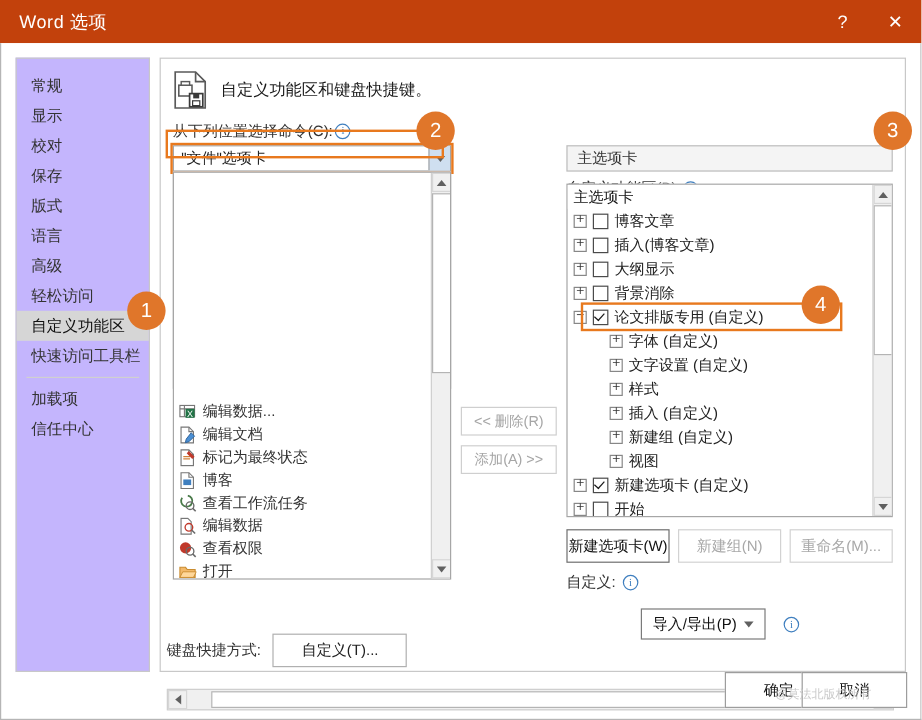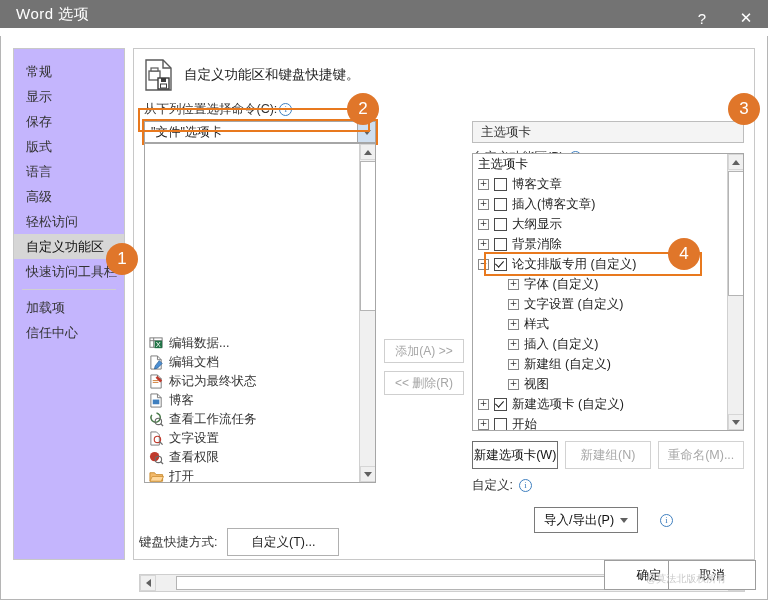--- a/index.html
+++ b/index.html
@@ -6,21 +6,21 @@
   body{
     width:768px;height:600px;overflow:hidden;
     font-family:"Liberation Sans","DejaVu Sans",sans-serif;
     font-size:12.5px;color:#262626;background:#fff;
     -webkit-font-smoothing:antialiased;
   }
   .window{position:relative;width:768px;height:600px;background:#fff;box-sizing:border-box;}
 
   
   .titlebar{
-    height:28px;background:#737373;display:flex;align-items:center;
+    height:36px;background:#c2410c;display:flex;align-items:center;
     position:relative;
   }
   .titlebar .title{color:#fff;font-size:15px;padding-left:16px;letter-spacing:.5px;}
   .titlebar .tb-btns{position:absolute;right:0;top:0;height:36px;display:flex;}
   .tb-btn{width:44px;height:36px;display:flex;align-items:center;justify-content:center;
           color:#fff;font-size:15px;cursor:default;}
 
   
   .frame{position:absolute;left:0;top:36px;width:768px;height:564px;background:#fff;
          box-sizing:border-box;border:1px solid #b5b5b5;border-top:none;}
@@ -115,21 +115,21 @@
   .rbtn{height:26px;border:1px solid #b0b0b0;background:#fff;font-size:12.5px;color:#222;
         display:flex;align-items:center;justify-content:center;flex:1;cursor:default;}
   .rbtn.strong{border-color:#6e6e6e;color:#111;}
   .rbtn.disabled{color:#a8a8a8;border-color:#d2d2d2;}
 
   .custrow{position:absolute;left:338px;top:428px;display:flex;align-items:center;gap:4px;}
   .splitbtn{height:24px;min-width:86px;border:1px solid #7a7a7a;background:#fff;
             display:flex;align-items:center;justify-content:center;gap:6px;font-size:12.5px;
             color:#111;padding:0 8px;cursor:default;}
   .splitbtn .cap{}
-  .ioRow{position:absolute;left:400px;top:458px;display:flex;align-items:center;gap:20px;}
+  .ioRow{position:absolute;left:400px;top:458px;display:flex;align-items:center;gap:13px;}
 
   
   .kbrow{position:absolute;left:138px;top:492px;display:flex;align-items:center;gap:10px;}
   .kbbtn{height:26px;min-width:110px;border:1px solid #b0b0b0;background:#fff;font-size:12.5px;
          display:flex;align-items:center;justify-content:center;color:#222;cursor:default;}
 
   
   .hsb{position:absolute;left:138px;top:538px;width:606px;height:18px;background:#f0f0f0;
        border:1px solid #cfcfcf;box-sizing:border-box;display:flex;align-items:center;}
   .hsb .hb{width:16px;height:16px;display:flex;align-items:center;justify-content:center;background:#f0f0f0;border:1px solid #d6d6d6;box-sizing:border-box;}
@@ -161,20 +161,21 @@
       <div class="tb-btn">?</div>
       <div class="tb-btn close">✕</div>
     </div>
   </div>
 
   <div class="frame">
 
     <div class="sidebar">
       <div class="side-item">常规</div>
       <div class="side-item">显示</div>
+      <div class="side-item">校对</div>
       <div class="side-item">保存</div>
       <div class="side-item">版式</div>
       <div class="side-item">语言</div>
       <div class="side-item">高级</div>
       <div class="side-item">轻松访问</div>
       <div class="side-item active">自定义功能区</div>
       <div class="side-item">快速访问工具栏</div>
       <div class="side-sep"></div>
       <div class="side-item">加载项</div>
       <div class="side-item">信任中心</div>
@@ -266,21 +267,21 @@
               <line x1="12.4" y1="12.4" x2="15" y2="15" stroke="#6a6a6a" stroke-width="1.4"></line>
             </svg>
             <span>查看工作流任务</span>
           </div>
           <div class="cmd-row">
             <svg class="cmd-ico" viewBox="0 0 16 16">
               <path d="M2 1 h6 l3 3 v11 h-9 z" fill="#fff" stroke="#777" stroke-width="1"></path>
               <circle cx="9" cy="9" r="3.4" fill="none" stroke="#c0392b" stroke-width="1.2"></circle>
               <line x1="11.4" y1="11.4" x2="14.5" y2="14.5" stroke="#6a6a6a" stroke-width="1.4"></line>
             </svg>
-            <span>文字设置</span>
+            <span>编辑数据</span>
           </div>
           <div class="cmd-row">
             <svg class="cmd-ico" viewBox="0 0 16 16">
               <circle cx="6" cy="7" r="5" fill="#c0392b"></circle>
               <circle cx="10" cy="10" r="3.4" fill="none" stroke="#6a6a6a" stroke-width="1.2"></circle>
               <line x1="12.4" y1="12.4" x2="15" y2="15" stroke="#6a6a6a" stroke-width="1.4"></line>
             </svg>
             <span>查看权限</span>
           </div>
           <div class="cmd-row">
@@ -298,22 +299,22 @@
               <span class="tri up"></span>
             </div>
           <div class="sb-thumb" style="top:17px;height:150px;"></div>
           <div class="sb-btn bot">
               <span class="tri dn"></span>
             </div>
         </div>
       </div>
 
       <div class="midbtns">
+        <div class="mbtn">&lt;&lt; 删除(R)</div>
         <div class="mbtn">添加(A) &gt;&gt;</div>
-        <div class="mbtn">&lt;&lt; 删除(R)</div>
       </div>
 
       <div class="colR">
         <div class="label">
           <span>自定义功能区(B):</span><span class="info">i</span>
         </div>
       </div>
 
       <div style="position:absolute;left:338px;top:72px;width:272px;">
         <div class="rcombo">

